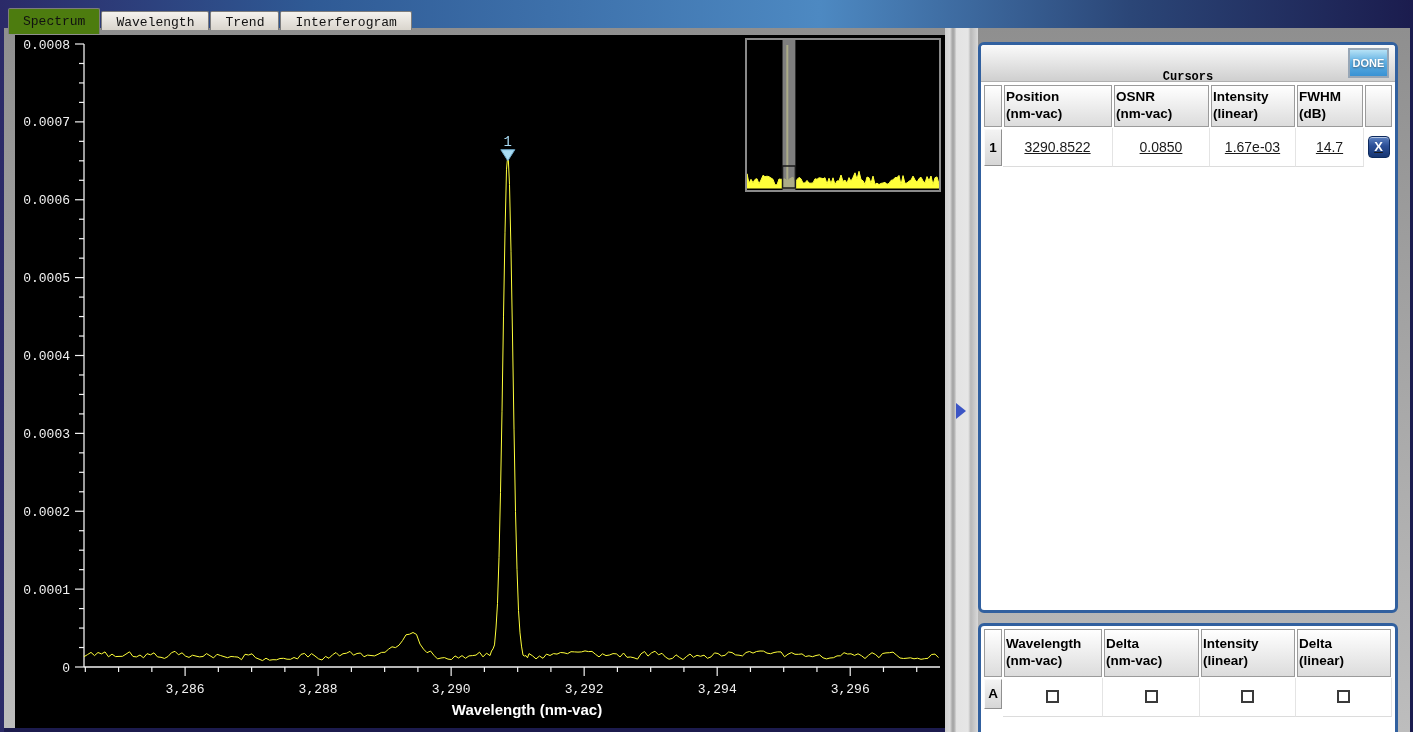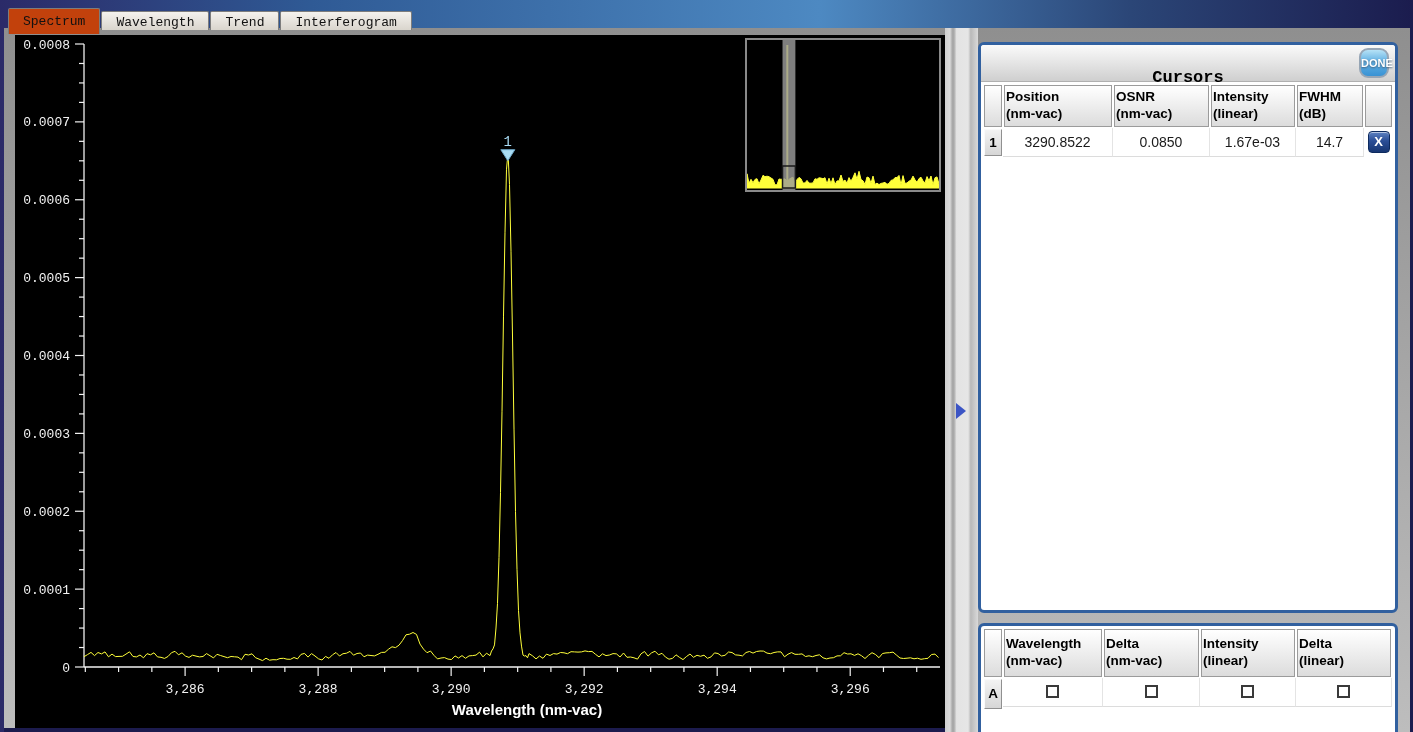--- a/index.html
+++ b/index.html
@@ -11,21 +11,21 @@
   }
   
   .tabbar { position:absolute; left:8px; top:8px; height:22px; display:flex; z-index:5; }
   .tab {
     font-family:"Liberation Mono", monospace; font-size:13px; color:#111;
     background:linear-gradient(180deg,#f4f2ee,#d9d5cd);
     border:1px solid #7d7d7d; border-bottom:none;
     padding:3px 14px 2px 14px; margin-right:1px; margin-top:3px; cursor:pointer;
     border-radius:2px 2px 0 0; white-space:nowrap;
   }
-  .tab.active { background:#c2410c; margin-top:0; padding-top:5px; padding-bottom:20px; z-index:6;text-align:center; }
+  .tab.active { background:#4d7c0f; margin-top:0; padding-top:5px; padding-bottom:20px; z-index:6;text-align:center; }
   
   .frame {
     position:absolute; left:4px; top:28px; width:1406px; height:704px;
     background:linear-gradient(180deg,#8f8f8f 0%, #a9a9a9 55%, #bdbdbd 100%);
   }
   
   .plot-area { position:absolute; left:15px; top:35px; width:930px; height:693px; background:#000; }
   .plot-bottom-edge { position:absolute; left:4px; top:728px; width:941px; height:4px; background:#1c1b4e; }
   
   .minimap { position:absolute; left:745px; top:38px; width:196px; height:154px;
@@ -37,45 +37,45 @@
     border-top:8px solid transparent; border-bottom:8px solid transparent; border-left:10px solid #3c55c5; }
   
   .panel { position:absolute; left:978px; width:420px; background:#fff;
     border:3px solid #31609f; border-radius:6px; overflow:hidden; }
   .panel-cursors { top:42px; height:571px; }
   .panel-markers { top:623px; height:300px; }
   .panel-header { position:relative; height:37px;
     background:linear-gradient(180deg,#fafafa 0%,#e9e9e9 40%,#cfcfcf 100%);
     border-bottom:1px solid #b0b0b0;
     display:flex; align-items:center; justify-content:center; }
-  .panel-title { font-family:"Liberation Mono", monospace; font-weight:bold; font-size:17px; color:#000;margin-top:28px; }
-  .done-btn { position:absolute; right:6px; top:3px; width:30px; height:30px;
+  .panel-title { font-family:"Liberation Mono", monospace; font-weight:bold; font-size:12px; color:#000;margin-top:28px; }
+  .done-btn { position:absolute; right:6px; top:3px; width:41px; height:30px;
     background:linear-gradient(180deg,#b6e2f6 0%,#61b0e3 45%,#3892d4 100%);
-    border:2px solid #97a6b6; border-radius:9px; color:#fff; font-weight:bold; font-size:11px;
+    border:2px solid #97a6b6; border-radius:0; color:#fff; font-weight:bold; font-size:11px;
     font-family:"Liberation Sans", sans-serif; text-shadow:0 1px 2px #43617c; cursor:pointer; }
   
   .tbl { display:grid; margin:2px 2px 0 2px; }
   .tbl-cursors { grid-template-columns:20px 110px 97px 86px 68px 29px; }
   .tbl-markers { grid-template-columns:20px 100px 97px 96px 96px; }
   .hcell {
     background:linear-gradient(180deg,#ffffff,#dcdcdc);
     border:1px solid; border-color:#f6f6f6 #8a8a8a #8a8a8a #f6f6f6;
     outline:1px solid #9b9b9b; outline-offset:-1px;
     text-align:left; font-weight:bold; font-size:13.5px; color:#000;
     padding:3px 1px; line-height:1.25; margin:1px;
   }
   .gcell {
     background:linear-gradient(180deg,#f3f3f3,#d6d6d6);
     border:1px solid; border-color:#fafafa #909090 #909090 #fafafa;
     text-align:center; font-weight:bold; font-size:13.5px; color:#000;
     display:flex; align-items:center; justify-content:center; margin:1px;
   }
   .vcell { background:#fff; border-bottom:1px solid #dcdcdc; border-right:1px solid #e4e4e4;
     text-align:center; font-size:14px; color:#1a1a1a;
-    display:flex; align-items:center; justify-content:center; height:29px; }
+    display:flex; align-items:center; justify-content:center; height:39px;text-decoration:underline; }
   .del-btn { width:22px; height:22px; border-radius:4px;
     background:linear-gradient(180deg,#5d82c2 0%,#2b4e96 45%,#173672 100%);
     border:1px solid #0d2a5e; color:#fff; font-weight:bold; font-size:13px;
     line-height:20px; text-align:center; cursor:pointer; box-shadow:inset 0 1px 0 rgba(255,255,255,.55); }
   .chk { width:13px; height:13px; background:#fff; border:2px solid #3a3a3a; cursor:pointer; }
   text { user-select:none; }
 </style>
 </head>
 <body>
 

